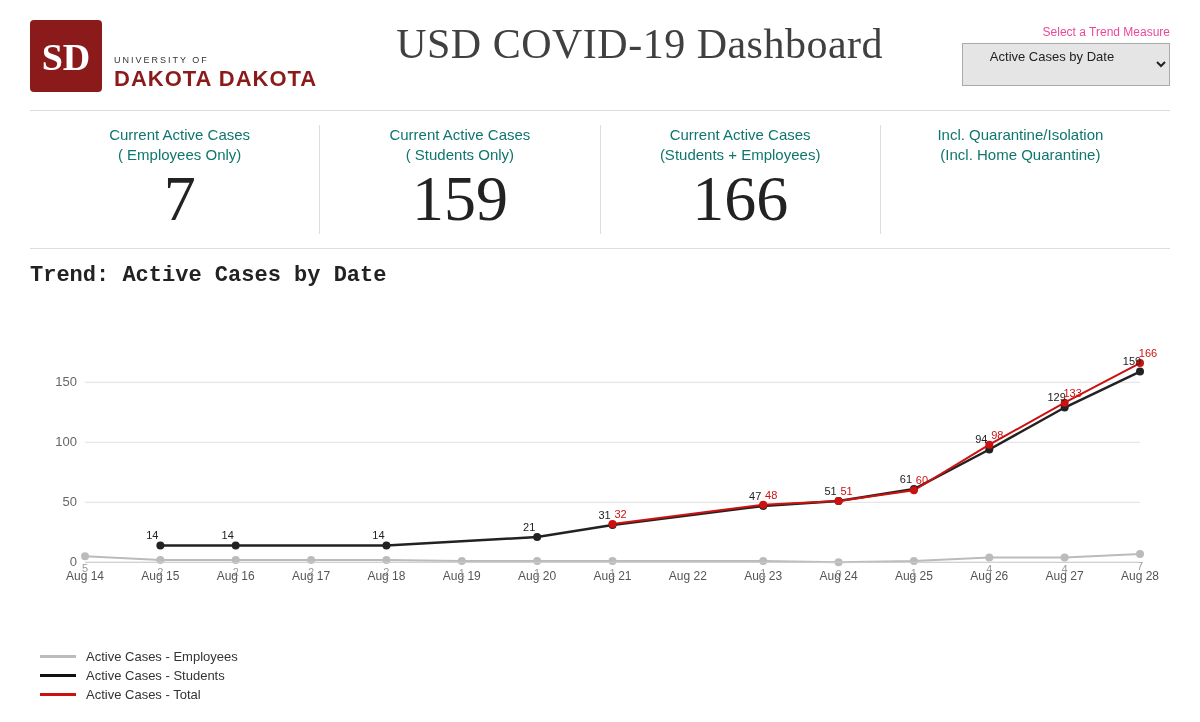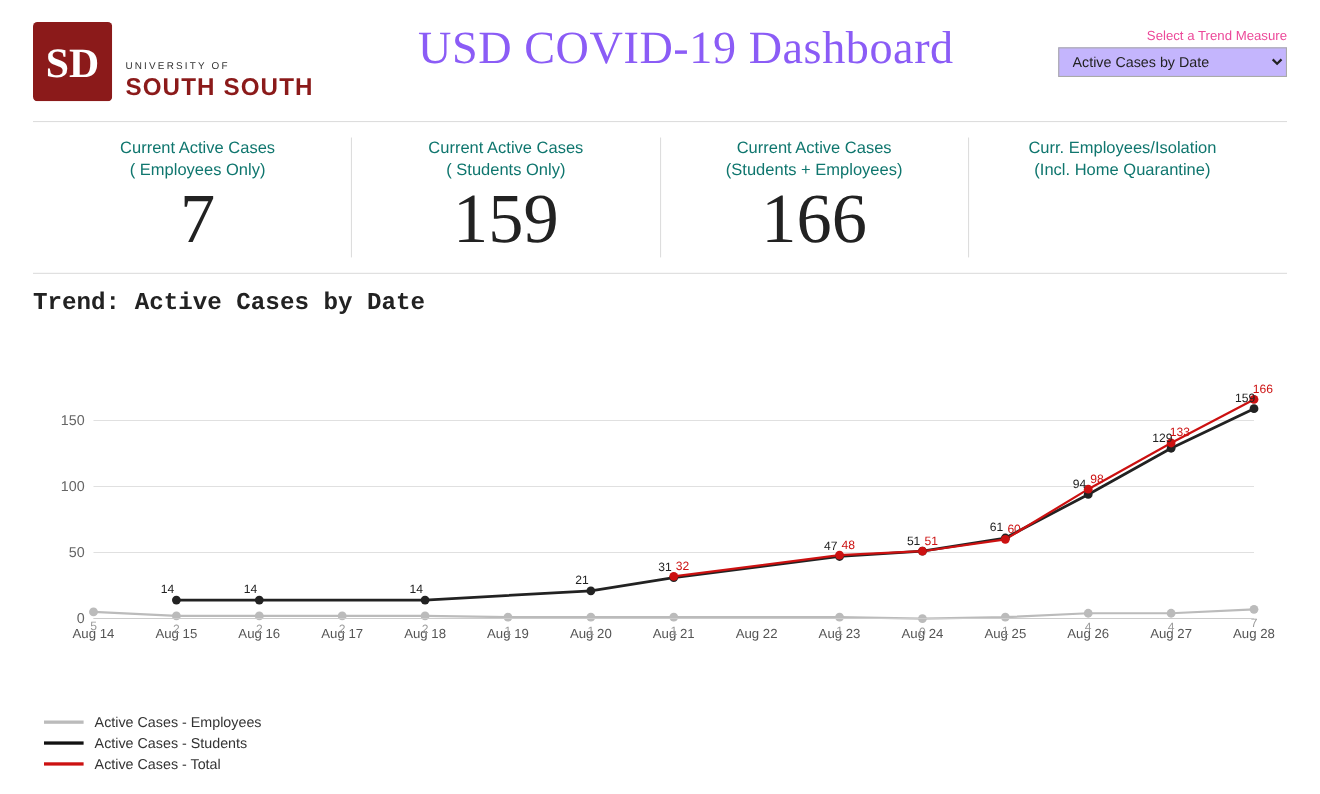--- a/index.html
+++ b/index.html
@@ -53,21 +53,21 @@
       letter-spacing: 1px;
       font-family: Arial, sans-serif;
     }
     .title-area {
       text-align: center;
       flex: 1;
     }
     .title-area h1 {
       font-size: 42px;
       font-weight: 400;
-      color: #8b5cf6;
+      color: #404040;
       letter-spacing: 0.5px;
       text-align: center;
     }
     .title-area .subtitle {
       font-size: 18px;
       color: #555;
       font-weight: normal;
     }
     .trend-selector {
       display: flex;
@@ -76,27 +76,28 @@
       gap: 4px;
       padding-top: 5px;
     }
     .trend-selector label {
       font-size: 12px;
       color: #ec4899;
       font-family: Arial, sans-serif;
     }
     .trend-selector select {
       font-size: 13px;
-      padding: 4px 24px 4px 8px;
+      padding: 4px 24px 20px 8px;
       border: 1px solid #aaa;
-      background: #c4b5fd;
+      background: #e5e5e5;
       color: #222;
       appearance: auto;
       min-width: 160px;
       font-family: Arial, sans-serif;
+      text-align: center;
     }
     
     .stats-row {
       display: flex;
       justify-content: space-around;
       border-top: 1px solid #ddd;
       border-bottom: 1px solid #ddd;
       padding: 14px 20px;
       margin-bottom: 14px;
     }
@@ -169,21 +170,21 @@
   <div class="header">
     <div class="logo-area">
 
       <svg class="logo-icon" viewBox="0 0 72 72" xmlns="http://www.w3.org/2000/svg">
         <rect width="72" height="72" fill="#8B1A1A" rx="4"></rect>
 
         <text x="36" y="50" text-anchor="middle" font-size="38" font-weight="bold" fill="white" font-family="Georgia,serif">SD</text>
       </svg>
       <div class="logo-text">
         <span class="univ">UNIVERSITY OF</span>
-        <span class="state">SOUTH SOUTH</span>
+        <span class="state">DAKOTA DAKOTA</span>
       </div>
     </div>
     <div class="title-area">
       <h1>USD COVID-19 Dashboard</h1>
     </div>
     <div class="trend-selector">
       <label>Select a Trend Measure</label>
       <select>
         <option>Active Cases by Date</option>
         <option>Cumulative Cases by Date</option>
@@ -212,21 +213,21 @@
     <div class="stat-card">
       <div class="stat-label">
         <span>Current Active Cases</span><br>
         <span>(Students + Employees)</span>
       </div>
       <div class="stat-value">166</div>
     </div>
     <div class="stat-divider"></div>
     <div class="stat-card">
       <div class="stat-label">
-        <span>Curr. Employees/Isolation</span><br>
+        <span>Incl. Quarantine/Isolation</span><br>
         <span>(Incl. Home Quarantine)</span>
       </div>
     </div>
   </div>
 
   <div class="trend-section">
     <div class="trend-title">Trend: Active Cases by Date</div>
     <div class="chart-area">
       <svg id="chart-svg" viewBox="0 0 1140 290" xmlns="http://www.w3.org/2000/svg" preserveAspectRatio="xMidYMid meet" style="width:100%;height:100%">
       <line x1="55" x2="1110" y1="240" y2="240" stroke="#e0e0e0" stroke-width="1"></line>

